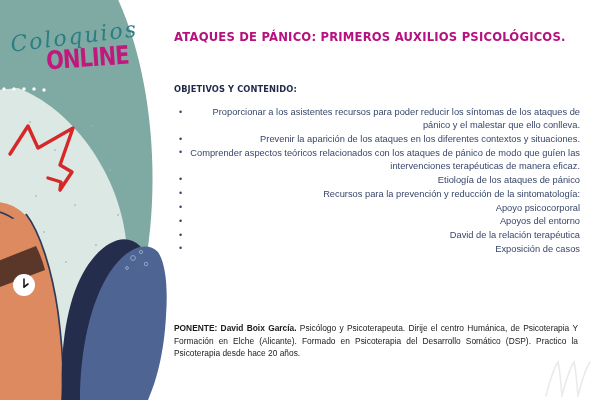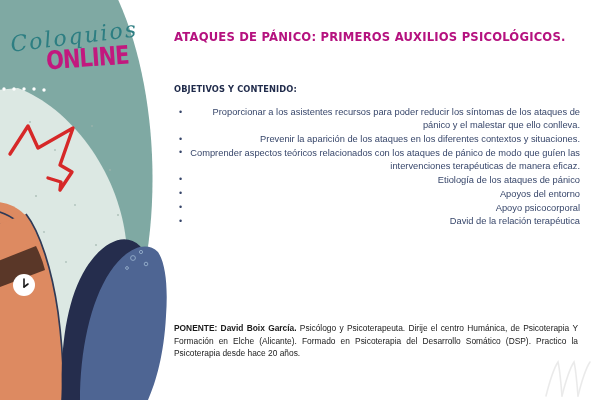--- a/index.html
+++ b/index.html
@@ -217,23 +217,25 @@
     <div class="title">ATAQUES DE PÁNICO: PRIMEROS AUXILIOS PSICOLÓGICOS.</div>
 
 
     <div class="objectives-head">OBJETIVOS Y CONTENIDO:</div>
 
     <ul class="bullets">
       <li>Proporcionar a los asistentes recursos para poder reducir los síntomas de los ataques de pánico y el malestar que ello conlleva.</li>
       <li>Prevenir la aparición de los ataques en los diferentes contextos y situaciones.</li>
       <li>Comprender aspectos teóricos relacionados con los ataques de pánico de modo que guíen las intervenciones terapéuticas de manera eficaz.</li>
       <li>Etiología de los ataques de pánico</li>
+      <li>Recursos para la prevención y reducción de la sintomatología:</li>
+      <li>Apoyo psicocorporal</li>
       <li>Apoyos del entorno</li>
-      <li>Apoyo psicocorporal</li>
       <li>David de la relación terapéutica</li>
+      <li>Exposición de casos</li>
     </ul>
 
     <div class="ponente">
       <b>PONENTE:</b>
       <b>David Boix García.</b><span> Psicólogo y Psicoterapeuta. Dirije el centro Humánica, de Psicoterapia Y Formación en Elche (Alicante). Formado en Psicoterapia del Desarrollo Somático (DSP). Practico la Psicoterapia desde hace 20 años.</span>
     </div>
   </div>
 
   <svg class="watermark" viewBox="0 0 54 44" xmlns="http://www.w3.org/2000/svg">
     <g fill="none" stroke="#bdbdbd" stroke-width="1.6" stroke-linecap="round">

